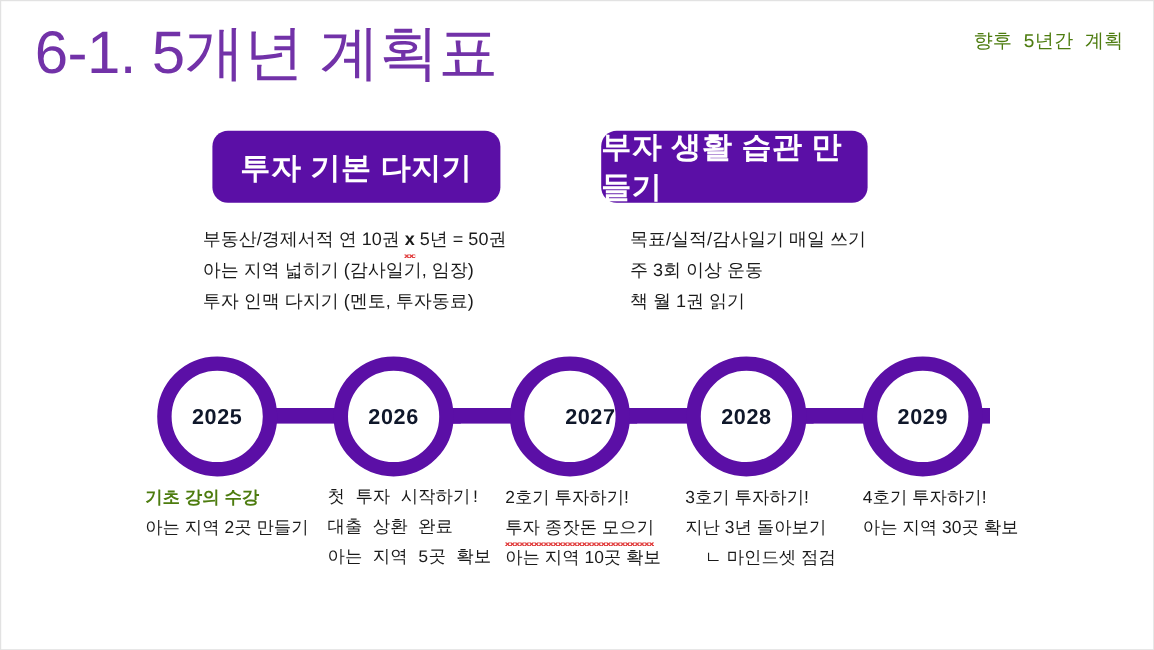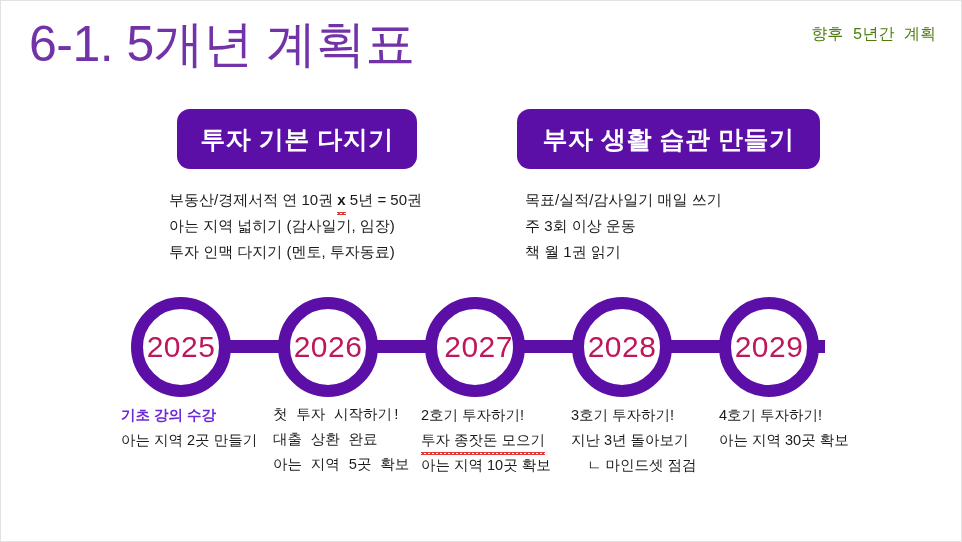--- a/index.html
+++ b/index.html
@@ -48,21 +48,21 @@
     color: #ffffff;
     font-size: 25px;
     font-weight: 700;
     display: flex;
     align-items: center;
     justify-content: center;
     letter-spacing: 0.5px;
     box-sizing: border-box;
   }
   #pill-0 { left: 176px; top: 108px; width: 240px; text-align: center; }
-  #pill-1 { left: 500px; top: 108px; width: 303px; margin-left: 16px; }
+  #pill-1 { left: 500px; top: 108px; width: 222px; }
 
   
   .section-list {
     position: absolute;
     font-size: 15px;
     color: #1a1a1a;
     line-height: 26px;
     white-space: nowrap;
   }
   #list-0 { left: 168px; top: 186px; }
@@ -107,36 +107,36 @@
     top: 296px;
     border: 12px solid #5b0fa6;
     border-radius: 50%;
     background: #ffffff;
     box-sizing: border-box;
     display: flex;
     align-items: center;
     justify-content: center;
   }
   .node-year {
-    font-size: 30px;
-    color: #be185d;
-    font-weight: 400;
+    font-size: 18px;
+    color: #0f172a;
+    font-weight: 700;
     letter-spacing: 0.5px;
   }
 
   
   .year-col {
     position: absolute;
     font-size: 14.5px;
     color: #1a1a1a;
     line-height: 25px;
     white-space: nowrap;
   }
   .year-col .hl {
-    color: #6d28d9;
+    color: #4d7c0f;
     font-weight: 700;
   }
   .year-col .indent {
     padding-left: 16px;
   }
 </style>
 </head>
 <body>
 
 <div id="slide">

